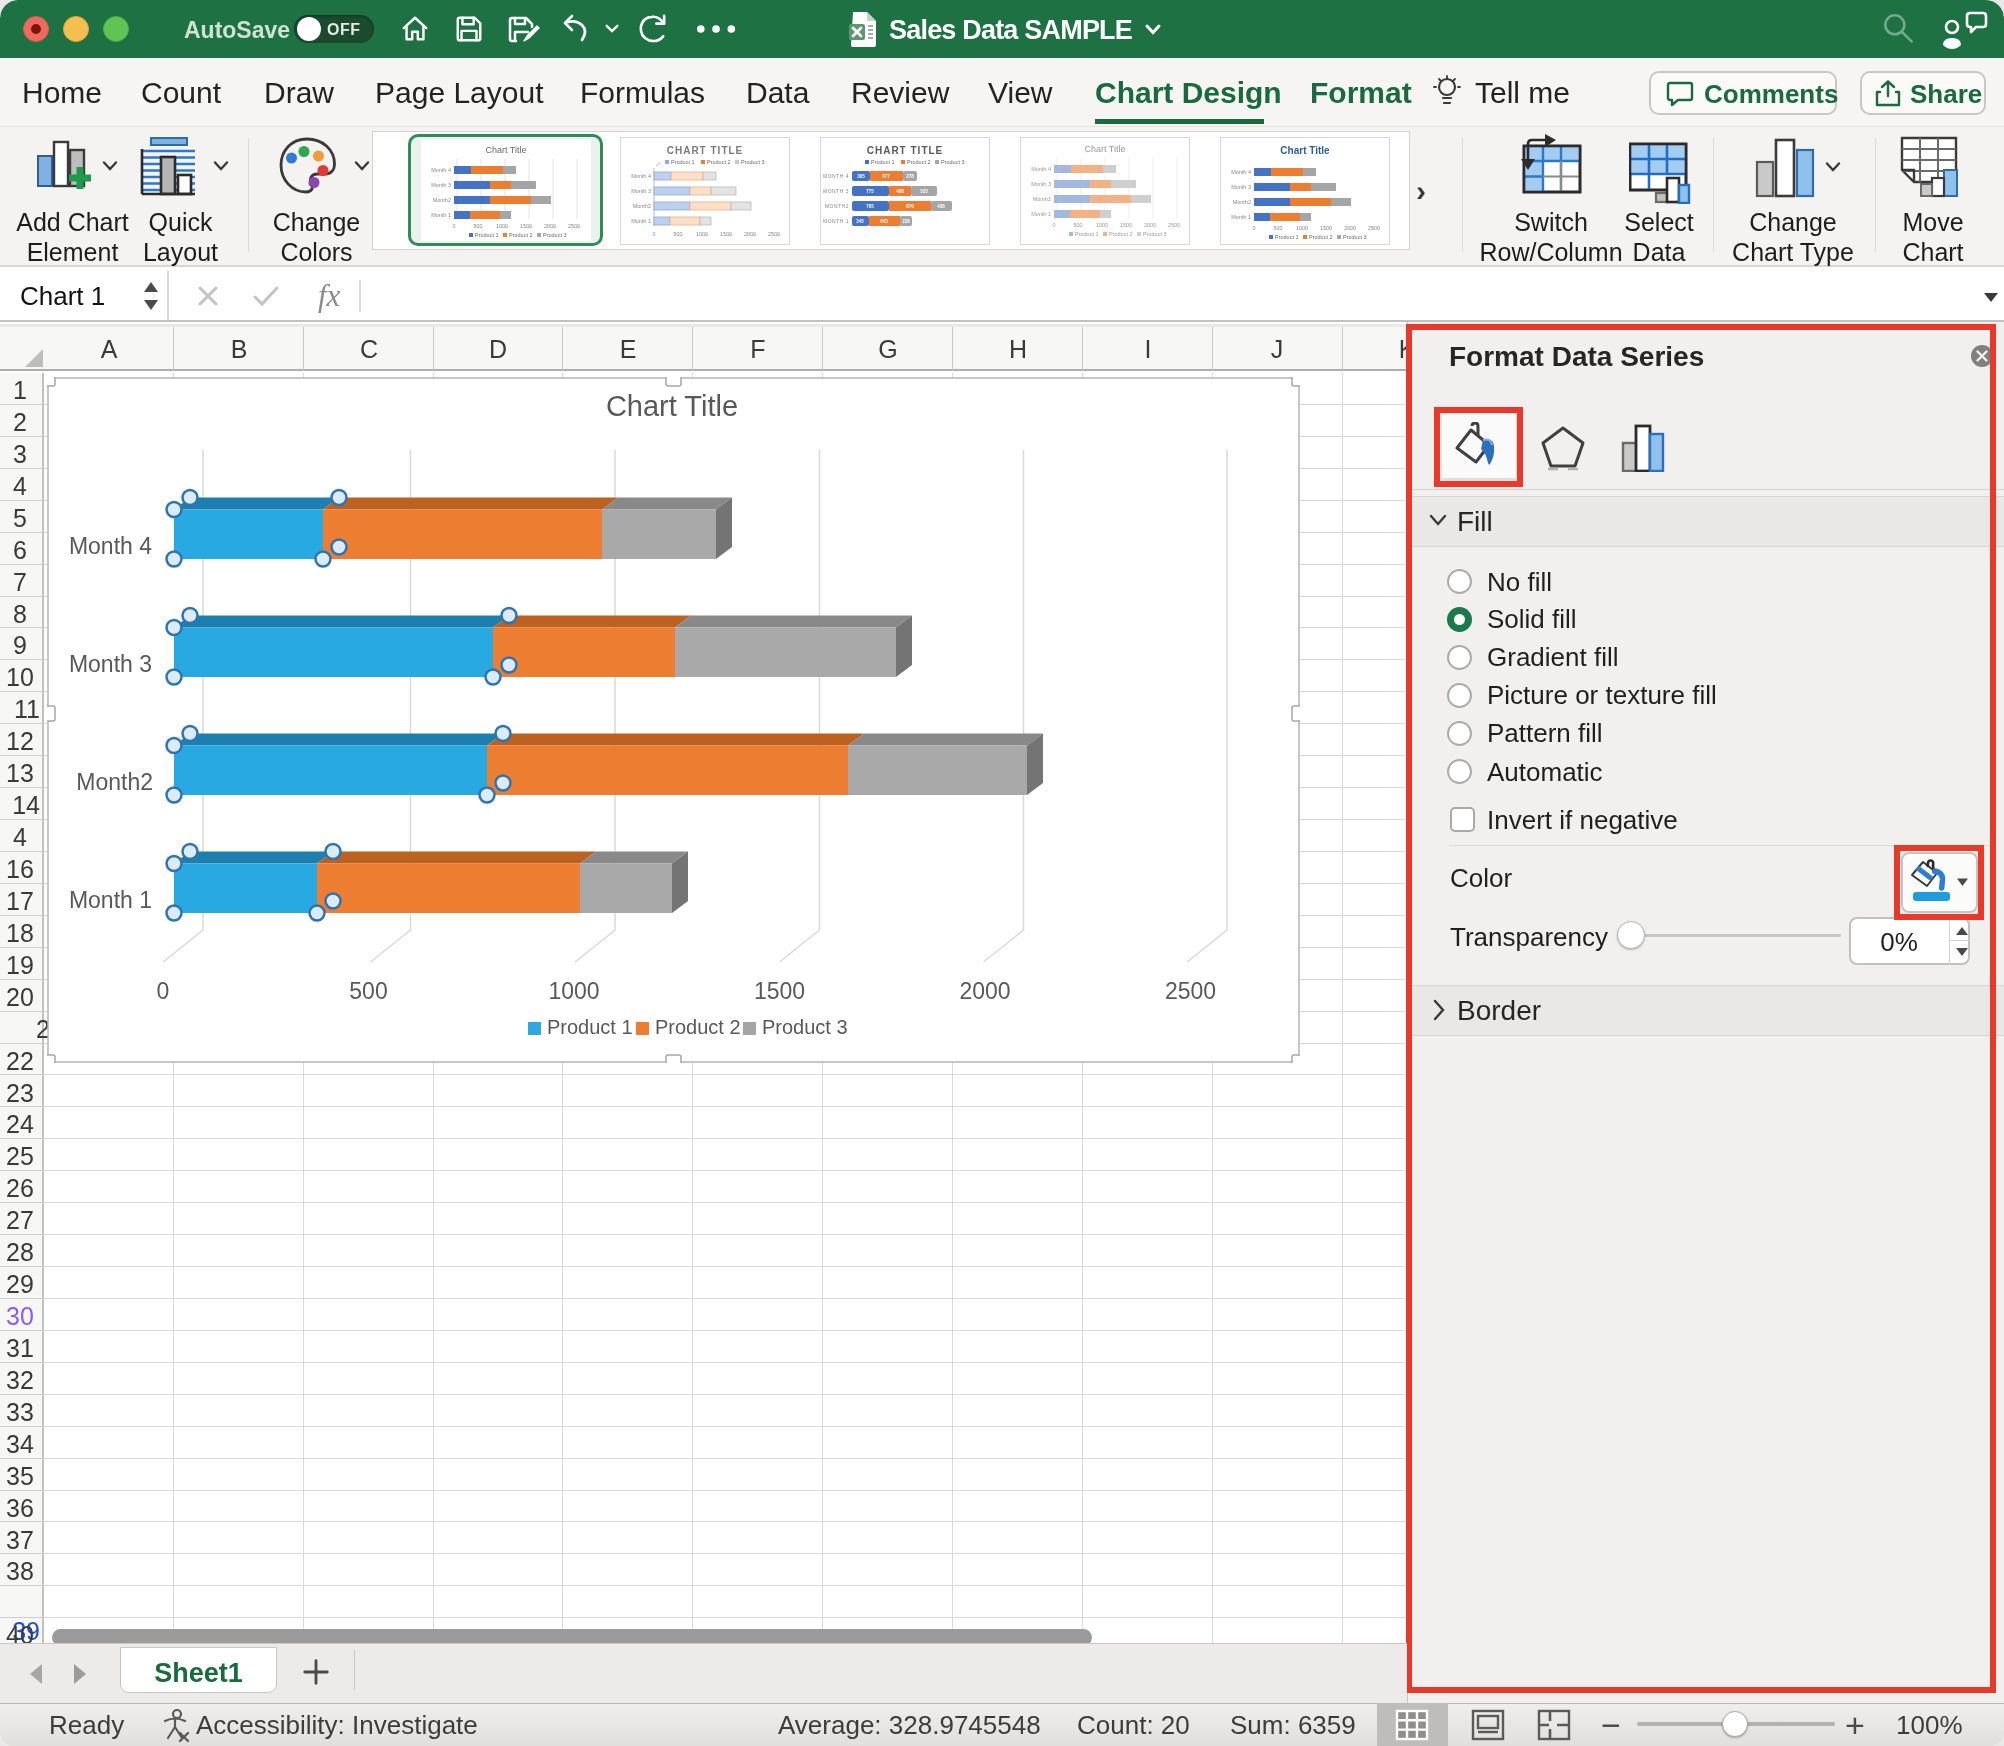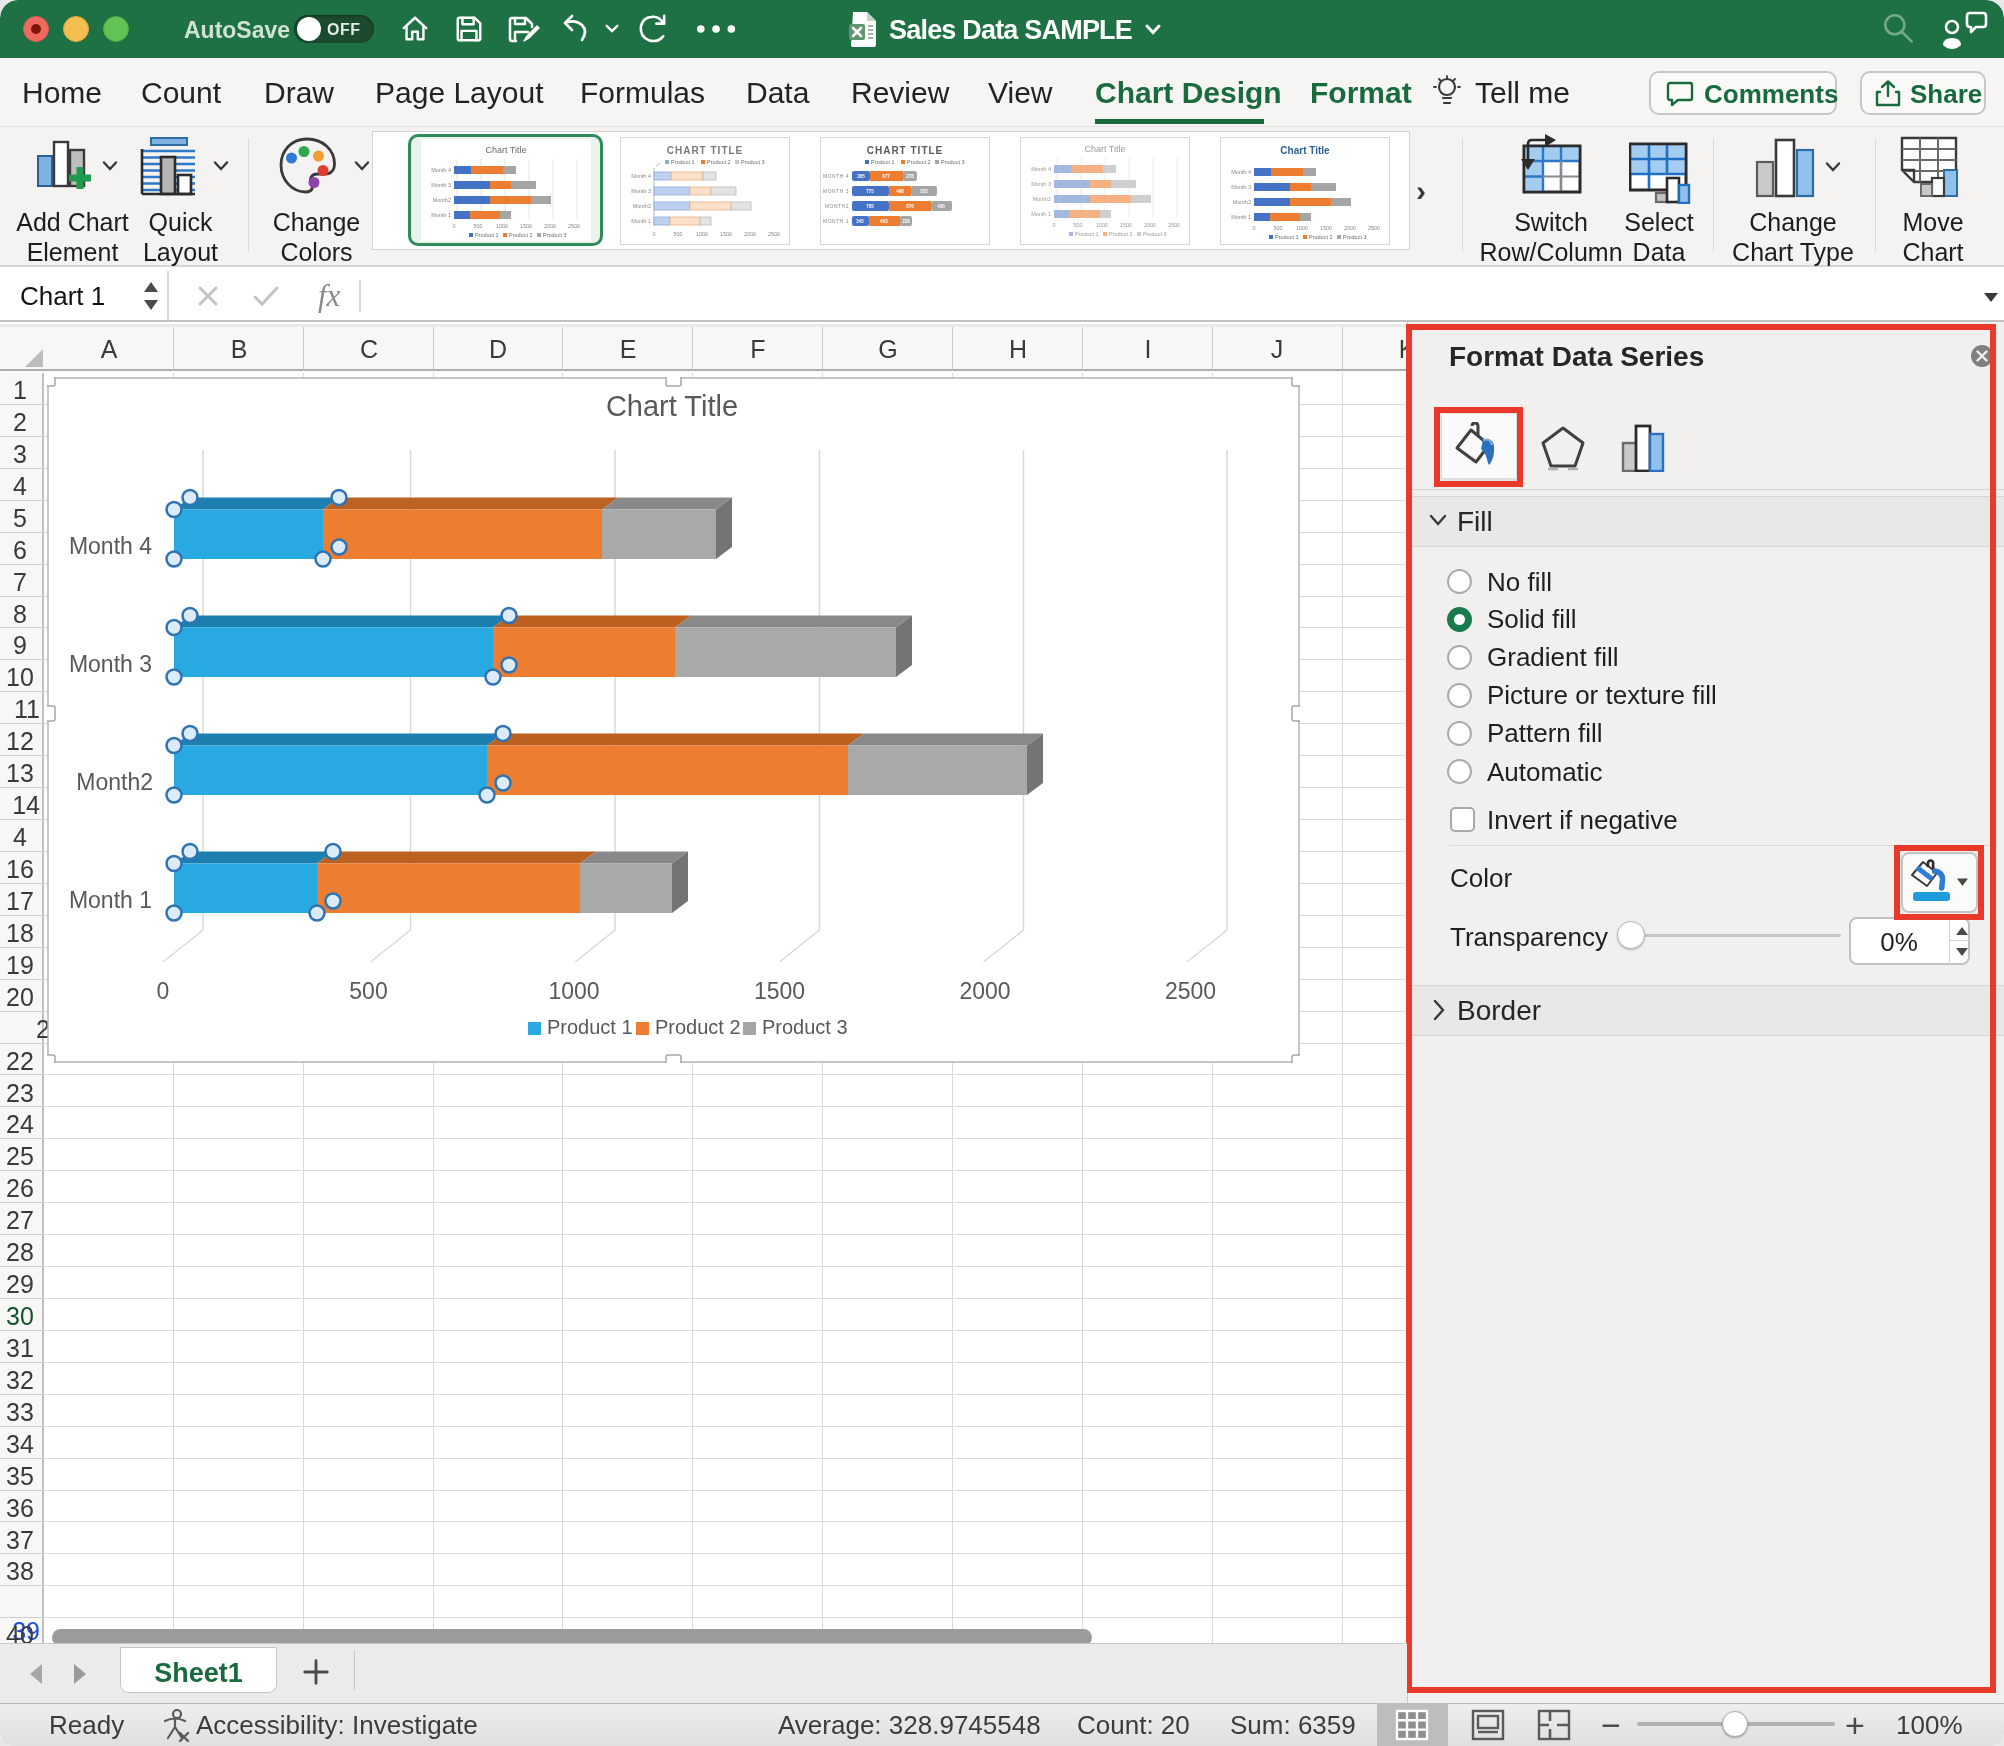--- a/index.html
+++ b/index.html
@@ -484,21 +484,21 @@
 <div class="t" style="left:0;top:982.7px;width:40px;text-align:center;font-size:25px;color:#3a3a3a;">20</div>
 <div class="t" style="left:0;top:1014.6px;width:40px;text-align:center;font-size:25px;color:#3a3a3a;padding-left:36px;">21</div>
 <div class="t" style="left:0;top:1046.5px;width:40px;text-align:center;font-size:25px;color:#3a3a3a;">22</div>
 <div class="t" style="left:0;top:1078.5px;width:40px;text-align:center;font-size:25px;color:#3a3a3a;">23</div>
 <div class="t" style="left:0;top:1110.4px;width:40px;text-align:center;font-size:25px;color:#3a3a3a;">24</div>
 <div class="t" style="left:0;top:1142.3px;width:40px;text-align:center;font-size:25px;color:#3a3a3a;">25</div>
 <div class="t" style="left:0;top:1174.2px;width:40px;text-align:center;font-size:25px;color:#3a3a3a;">26</div>
 <div class="t" style="left:0;top:1206.2px;width:40px;text-align:center;font-size:25px;color:#3a3a3a;">27</div>
 <div class="t" style="left:0;top:1238.1px;width:40px;text-align:center;font-size:25px;color:#3a3a3a;">28</div>
 <div class="t" style="left:0;top:1270.0px;width:40px;text-align:center;font-size:25px;color:#3a3a3a;">29</div>
-<div class="t" style="left:0;top:1302.0px;width:40px;text-align:center;font-size:25px;color:#14532d;">30</div>
+<div class="t" style="left:0;top:1302.0px;width:40px;text-align:center;font-size:25px;color:#8b5cf6;">30</div>
 <div class="t" style="left:0;top:1333.9px;width:40px;text-align:center;font-size:25px;color:#3a3a3a;">31</div>
 <div class="t" style="left:0;top:1365.8px;width:40px;text-align:center;font-size:25px;color:#3a3a3a;">32</div>
 <div class="t" style="left:0;top:1397.8px;width:40px;text-align:center;font-size:25px;color:#3a3a3a;">33</div>
 <div class="t" style="left:0;top:1429.7px;width:40px;text-align:center;font-size:25px;color:#3a3a3a;">34</div>
 <div class="t" style="left:0;top:1461.6px;width:40px;text-align:center;font-size:25px;color:#3a3a3a;">35</div>
 <div class="t" style="left:0;top:1493.5px;width:40px;text-align:center;font-size:25px;color:#3a3a3a;">36</div>
 <div class="t" style="left:0;top:1525.5px;width:40px;text-align:center;font-size:25px;color:#3a3a3a;">37</div>
 <div class="t" style="left:0;top:1557.4px;width:40px;text-align:center;font-size:25px;color:#3a3a3a;">38</div>
 <div class="t" style="left:0;top:1589.3px;width:40px;text-align:right;font-size:25px;color:#1d4ed8;margin-top:28px;">39</div>
 <div class="t" style="left:0;top:1621.3px;width:40px;text-align:center;font-size:25px;color:#3a3a3a;">40</div>

